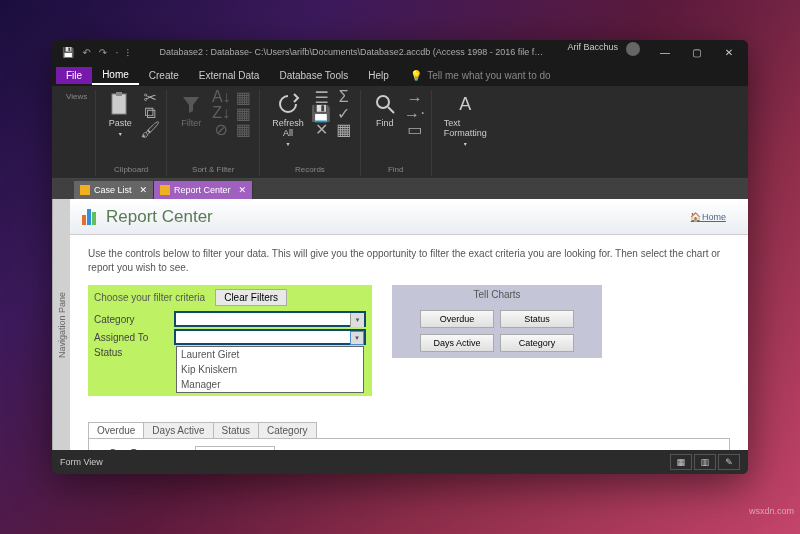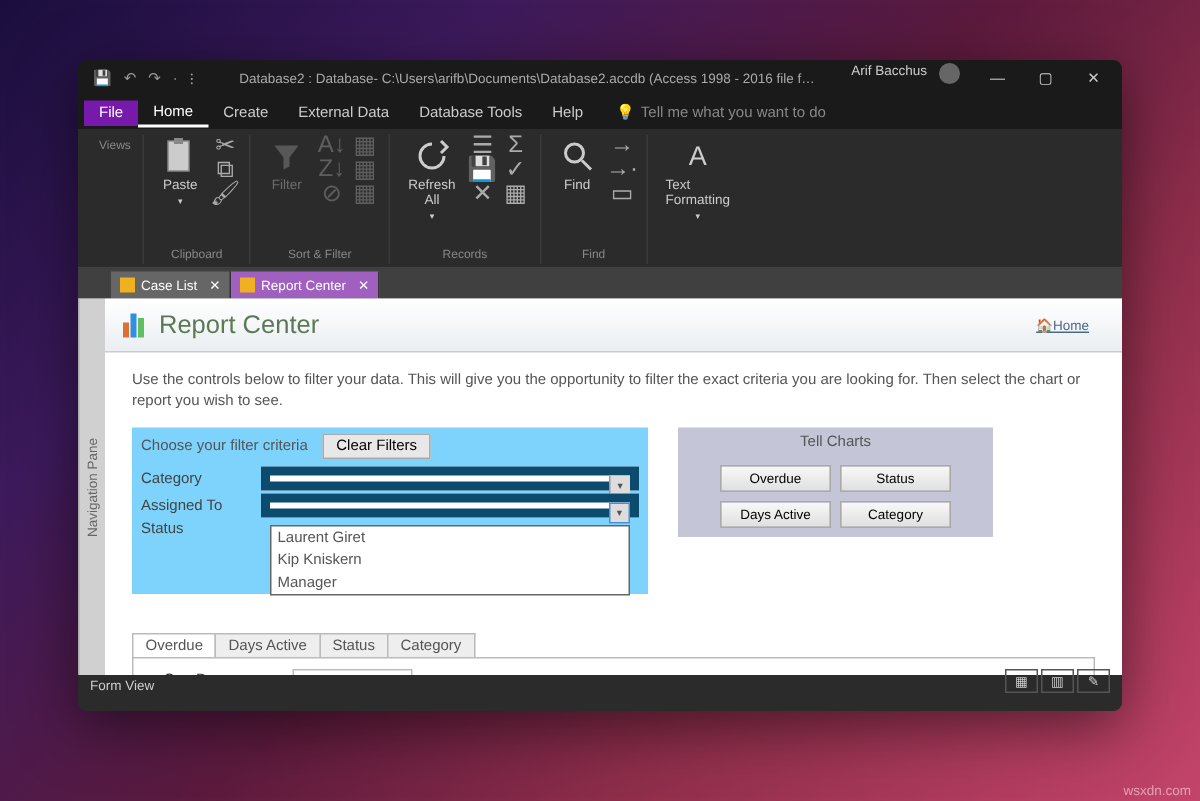--- a/index.html
+++ b/index.html
@@ -36,46 +36,46 @@
 .navpane { width: 18px; background: #d0d0d0; border-right: 1px solid #aaa; display: flex; align-items: center; justify-content: center; writing-mode: vertical-rl; transform: rotate(180deg); font-size: 9px; color: #666; }
 .report { flex: 1; display: flex; flex-direction: column; background: #fff; overflow: hidden; }
 .rpt-header { height: 36px; background: linear-gradient(#fff, #eaeef2); border-bottom: 1px solid #ccc; display: flex; align-items: center; padding: 0 12px; gap: 8px; }
 .rpt-icon { width: 16px; height: 16px; display: flex; }
 .rpt-icon span { width: 4px; margin-right: 1px; }
 .rpt-title { font-size: 17px; color: #5a7a56; font-weight: 400; }
 .home-link { margin-left: auto; font-size: 9px; color: #4a6a8a; text-decoration: underline; margin-right: 10px; }
 .rpt-body { padding: 12px 18px; font-size: 10px; color: #555; flex: 1; overflow: hidden; }
 .instruct { margin-bottom: 10px; line-height: 1.4; }
 .filter-row { display: flex; gap: 20px; }
-.filter-box { background: #7dd3fc; padding: 0; width: 344px; }
+.filter-box { background: #bef264; padding: 0; width: 284px; }
 .filter-hdr { display: flex; align-items: center; font-size: 10px; padding: 4px 6px; gap: 10px; }
 .clear-btn { background: #e8e8e8; border: 1px solid #aaa; font-size: 10px; padding: 2px 8px; }
 .filter-field { display: flex; align-items: center; padding: 1px 6px; gap: 6px; }
 .filter-field label { width: 74px; font-size: 10px; color: #444; }
-.combo { flex: 1; height: 16px; background: #fff; border: 6px solid #0c4a6e; position: relative; font-size: 9px; }
+.combo { flex: 1; height: 16px; background: #fff; border: 2px solid #0c4a6e; position: relative; font-size: 9px; }
 .combo .arrow { position: absolute; right: 0; top: 0; width: 14px; height: 14px; background: #ddd; border-left: 1px solid #999; display: flex; align-items: center; justify-content: center; font-size: 7px; }
 .combo.open .arrow { border: 1px solid #4a90d0; }
 .dropdown { position: absolute; left: 0; top: 15px; width: 100%; background: #fff; border: 1px solid #666; z-index: 10; }
 .dropdown div { padding: 2px 4px; font-size: 10px; }
 .charts-box { width: 210px; }
 .charts-hdr { text-align: center; font-size: 10px; color: #555; background: #c4c6d8; padding: 4px; }
 .charts-btns { display: flex; flex-wrap: wrap; gap: 6px; padding: 6px 10px; justify-content: center; background: #c4c6d8; }
 .chart-btn { background: linear-gradient(#f8f8f8,#e0e0e0); border: 1px solid #aaa; font-size: 9px; padding: 3px 0; width: 74px; text-align: center; }
 .bottom-tabs { display: flex; margin-top: 26px; font-size: 10px; }
 .btab { border: 1px solid #bbb; border-bottom: none; padding: 2px 8px; background: #eee; margin-right: -1px; }
 .btab.active { background: #fff; }
 .overdue-box { border: 1px solid #bbb; background: #fff; padding: 6px; }
 .ov-row { display: flex; align-items: center; gap: 6px; padding: 1px 0; }
 .ov-arrow { width: 8px; font-size: 9px; color: #333; }
 .ov-label { width: 80px; font-size: 10px; color: #333; }
 .ov-field { width: 80px; height: 15px; border: 1px solid #bbb; background: #fff; }
-.statusbar { height: 20px; background: #2b2b2b; display: flex; align-items: flex-end; font-size: 9px; color: #ccc; padding: 12px 8px; }
+.statusbar { height: 20px; background: #2b2b2b; display: flex; align-items: center; font-size: 9px; color: #ccc; padding: 12px 8px; }
 .statusbar .views { margin-left: auto; display: flex; gap: 2px; }
 .statusbar .vbtn { width: 22px; height: 16px; border: 1px solid #555; display: flex; align-items: center; justify-content: center; font-size: 9px; }
-.watermark { position: absolute; right: 6px; bottom: 2px; font-size: 9px; color: rgba(255,255,255,0.5); }
+.watermark { position: absolute; right: 6px; bottom: 18px; font-size: 9px; color: rgba(255,255,255,0.5); }
 svg { display: block; }
 </style>
 </head>
 <body>
 
 <div class="window">
 
   <div class="titlebar">
     <div class="qat">
       <span>💾</span>

